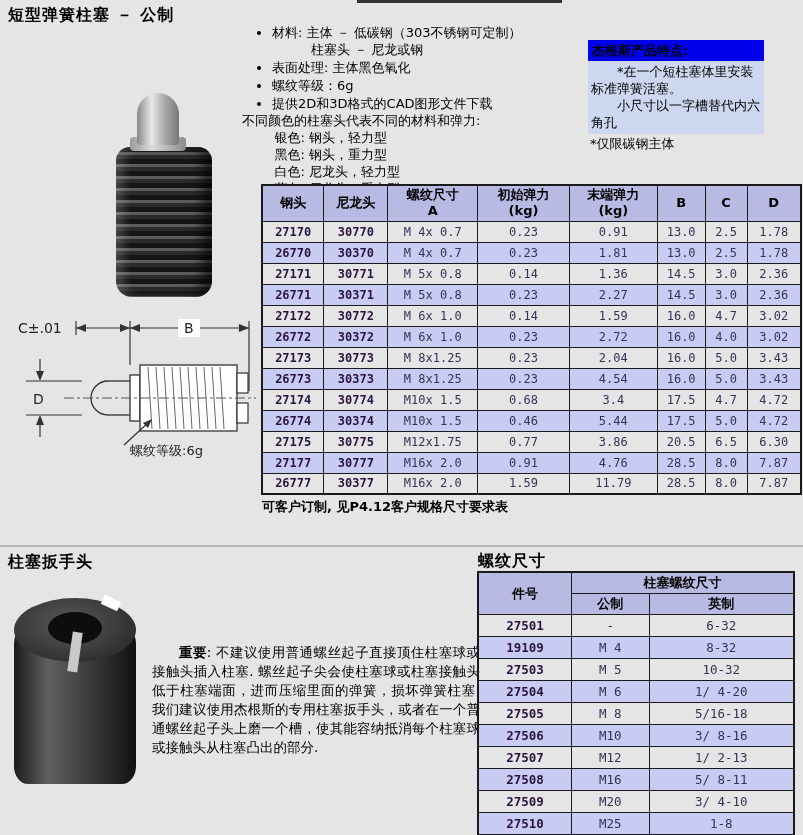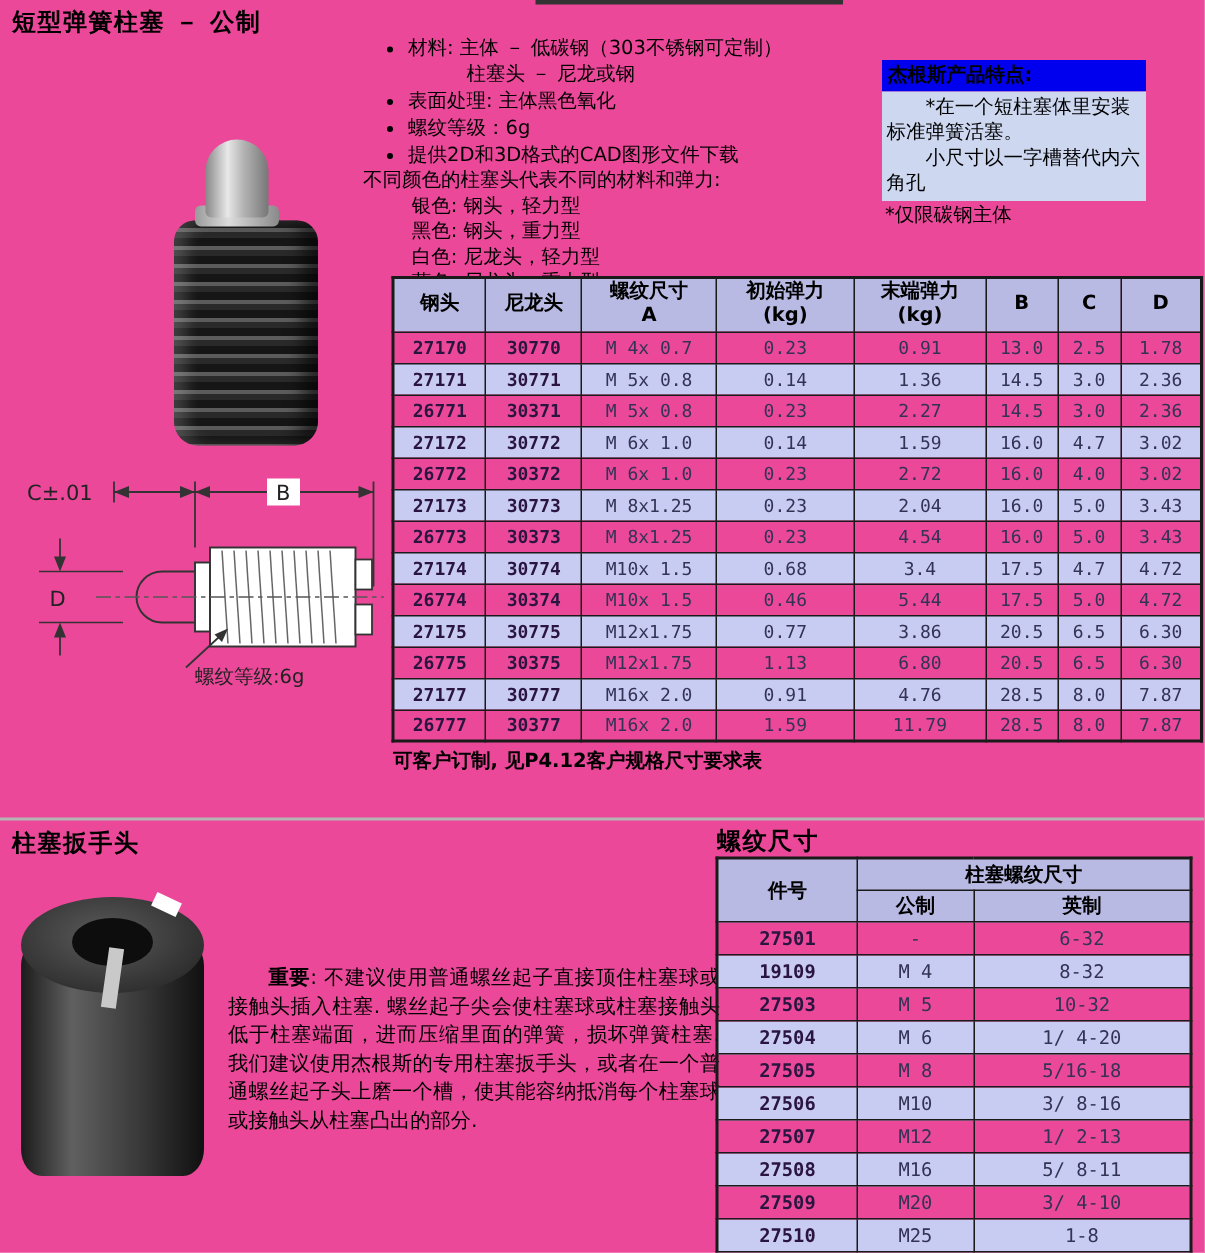--- a/index.html
+++ b/index.html
@@ -6,21 +6,21 @@
     --header-bg:#b9bae3;
     --row-alt-bg:#c9ccf2;
     --info-header-bg:#0000ee;
     --info-body-bg:#cdd7f0;
     --part-color:#2a1540;
     --value-color:#333355;
     --border-color:#1a1a1a;
   }
   *{margin:0;padding:0;box-sizing:border-box;}
   body{background:#fff;font-family:"DejaVu Sans","Liberation Sans",sans-serif;color:#000;}
-  #page{position:relative;width:803px;height:835px;background:#ec4899;overflow:hidden;}
+  #page{position:relative;width:803px;height:835px;background:#e5e5e5;overflow:hidden;}
 
   .page-title{position:absolute;left:8px;top:5px;font-size:16px;font-weight:bold;letter-spacing:1px;}
   .section-title{font-size:16px;font-weight:bold;letter-spacing:1px;}
 
   
   .top-artifact{position:absolute;left:357px;top:0;width:205px;height:3px;background:#333;}
 
   
   .bullets{position:absolute;left:272px;top:24px;width:330px;font-size:13px;line-height:17px;list-style:disc;}
   .bullets li{margin-bottom:1px;}
@@ -211,20 +211,30 @@
           <td>27170</td>
           <td>30770</td>
           <td>M 4x 0.7</td>
           <td>0.23</td>
           <td>0.91</td>
           <td>13.0</td>
           <td>2.5</td>
           <td>1.78</td>
         </tr>
         <tr>
+          <td>26770</td>
+          <td>30370</td>
+          <td>M 4x 0.7</td>
+          <td>0.23</td>
+          <td>1.81</td>
+          <td>13.0</td>
+          <td>2.5</td>
+          <td>1.78</td>
+        </tr>
+        <tr>
           <td>27171</td>
           <td>30771</td>
           <td>M 5x 0.8</td>
           <td>0.14</td>
           <td>1.36</td>
           <td>14.5</td>
           <td>3.0</td>
           <td>2.36</td>
         </tr>
         <tr>
@@ -296,30 +306,20 @@
           <td>17.5</td>
           <td>5.0</td>
           <td>4.72</td>
         </tr>
         <tr>
           <td>27175</td>
           <td>30775</td>
           <td>M12x1.75</td>
           <td>0.77</td>
           <td>3.86</td>
-          <td>20.5</td>
-          <td>6.5</td>
-          <td>6.30</td>
-        </tr>
-        <tr>
-          <td>26775</td>
-          <td>30375</td>
-          <td>M12x1.75</td>
-          <td>1.13</td>
-          <td>6.80</td>
           <td>20.5</td>
           <td>6.5</td>
           <td>6.30</td>
         </tr>
         <tr>
           <td>27177</td>
           <td>30777</td>
           <td>M16x 2.0</td>
           <td>0.91</td>
           <td>4.76</td>

